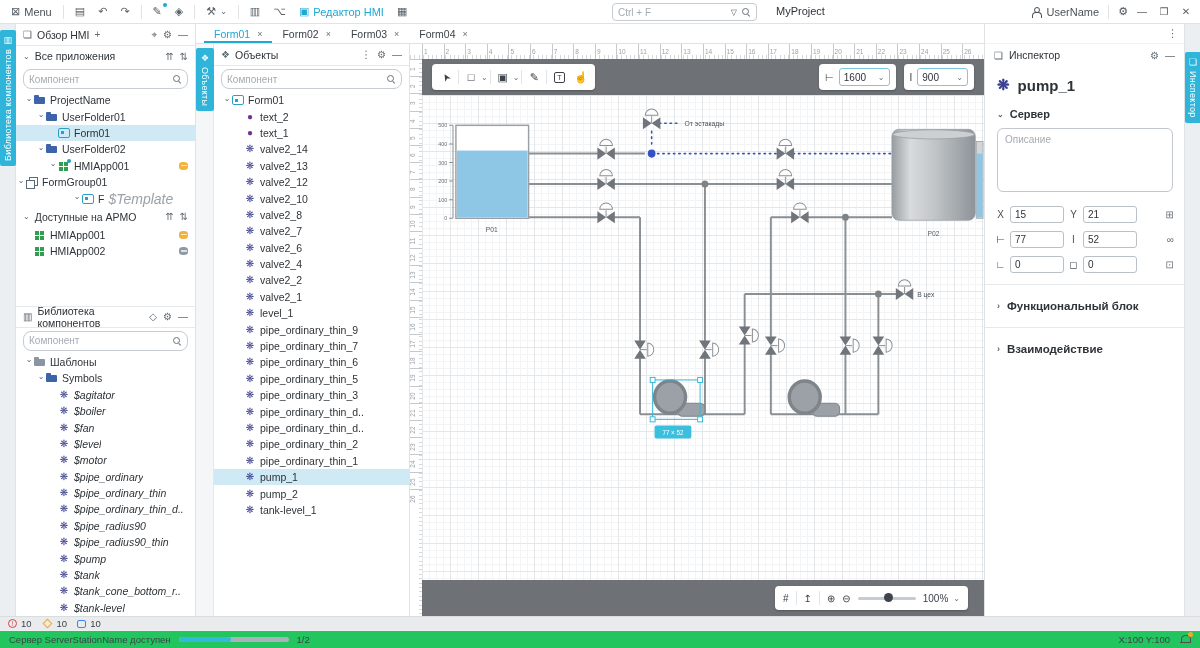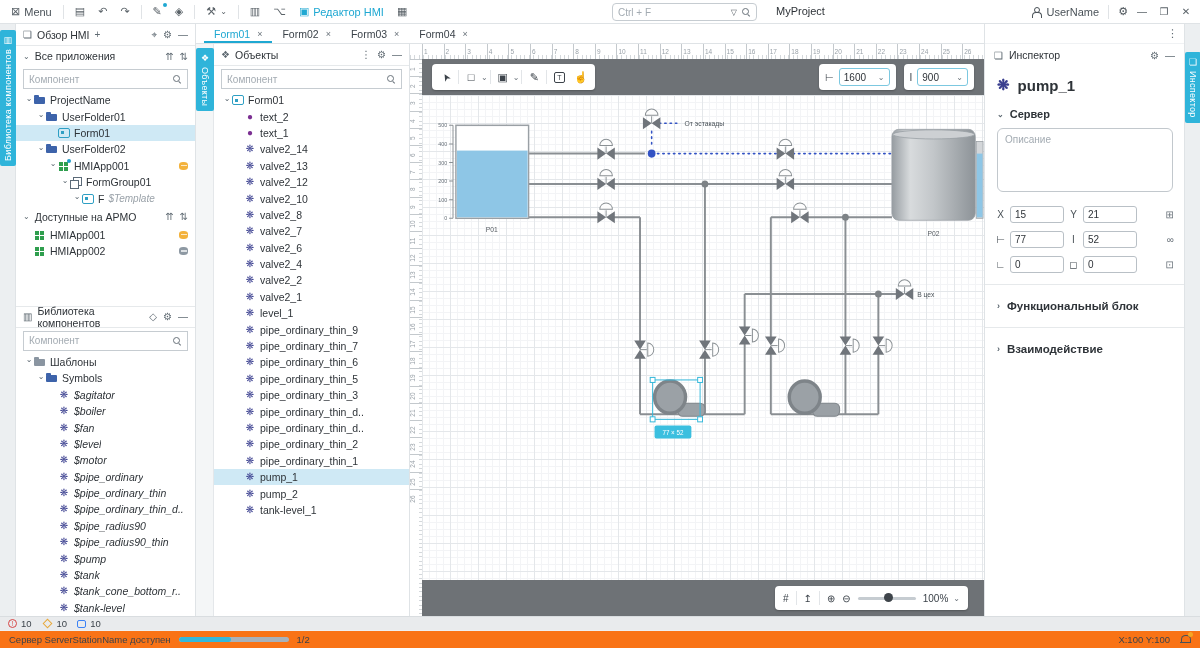--- a/index.html
+++ b/index.html
@@ -40,47 +40,47 @@
 .vtab.flip .vtxt{transform:rotate(180deg)}
 .lstrip .vtab{top:6px}
 .rstrip .vtab{top:28px}
 
 .left{width:180px;flex:none;border-right:1px solid #dfe3e6;display:flex;flex-direction:column;background:#fff;overflow:hidden}
 .phead{height:22px;flex:none;display:flex;align-items:center;gap:5px;padding:0 7px;border-bottom:1px solid #e6e9eb;color:#2e3338}
 .phead .g,.sechead .g{color:#5f6a72;font-size:10px}
 .phead .ttl{font-size:10.5px}
 .mini{margin-left:auto;display:flex;align-items:center;gap:6px;color:#5f6a72;font-size:10px}
 .sechead{height:20px;flex:none;display:flex;align-items:center;gap:5px;padding:0 7px;color:#2e3338;font-size:10.5px}
-.search{height:20px;flex:none;margin:3px 7px;border:1px solid #c6ccd1;border-radius:0;display:flex;align-items:center;padding:0 5px;gap:4px}
+.search{height:20px;flex:none;margin:3px 7px;border:1px solid #c6ccd1;border-radius:8px;display:flex;align-items:center;padding:0 5px;gap:4px}
 .search input{flex:1;min-width:0;border:0;outline:0;font-size:10px;font-family:inherit}
 .search input::placeholder{color:#a3abb2}
 .tree{flex:none}
 .row{height:16.4px;display:flex;align-items:center;font-size:10.5px;color:#2e3338;min-width:0;cursor:default}
 .row[data-selected]{background:#cfe9f5}
 .row[data-depth="0"]{padding-left:8px}
 .row[data-depth="1"]{padding-left:20px}
 .row[data-depth="2"]{padding-left:32px}
-.row[data-depth="3"]{padding-left:44px}
+.row[data-depth="3"]{}
 .row[data-depth="4"]{padding-left:56px}
 .chev{width:10px;flex:none;color:#5b6770;font-size:8px;text-align:center}
 .row[data-chev] .chev::before{content:"⌄";position:relative;top:-2px}
 .ic{width:12px;height:12px;flex:none;margin-right:4px;position:relative;display:inline-flex;align-items:center;justify-content:center}
 .row[data-icon^="folder"] .ic::before{content:"";position:absolute;left:0;top:3px;width:11px;height:7px;background:#3d63aa;border-radius:1px}
 .row[data-icon^="folder"] .ic::after{content:"";position:absolute;left:0;top:1px;width:5px;height:3px;background:#3d63aa;border-radius:1px}
 .row[data-icon="folder-gray"] .ic::before,.row[data-icon="folder-gray"] .ic::after{background:#8a95a1}
 .row[data-icon="form"] .ic::before{content:"";position:absolute;inset:1px 0;border:1.2px solid #2e9fc4;border-radius:2px}
 .row[data-icon="form"] .ic::after{content:"";position:absolute;left:3px;top:4.5px;width:3px;height:3px;background:#2e9fc4}
 .row[data-icon^="app"] .ic::before{content:"";position:absolute;left:1px;top:2px;width:4px;height:4px;background:#2f9e4e;box-shadow:5px 0 #2f9e4e,0 5px #2f9e4e,5px 5px #2f9e4e}
 .row[data-icon="app-dot"] .ic::after{content:"";position:absolute;right:-1px;top:-1px;width:4px;height:4px;border-radius:50%;background:#1f9cc9}
 .row[data-icon="formgroup"] .ic::before{content:"";position:absolute;left:3px;top:1px;width:7px;height:7px;border:1px solid #5b6a78}
 .row[data-icon="formgroup"] .ic::after{content:"";position:absolute;left:0;top:4px;width:7px;height:7px;border:1px solid #5b6a78;background:#fff}
 .row[data-icon="dot"] .ic::before{content:"●";color:#7b2f92;font-size:10px}
 .row[data-icon="flower"] .ic::before{content:"❋";color:#3a3f8f;font-size:10px;line-height:12px}
 .lbl{white-space:nowrap;overflow:hidden;text-overflow:ellipsis}
-.extra{margin-left:4px;font-size:10px;font-style:italic;color:#9aa2a9;white-space:nowrap}
+.extra{margin-left:4px;font-size:14px;font-style:italic;color:#9aa2a9;white-space:nowrap}
 .lib .row[data-icon="flower"] .lbl{font-style:italic}
 .badge{display:none;margin-left:auto;margin-right:7px;width:9px;height:10px;position:relative;flex:none}
 .badge[data-badge]{display:block}
 .badge::before{content:"";position:absolute;left:0;top:1px;width:9px;height:8px;border-radius:4px/3px;background:#8e99a3}
 .badge::after{content:"";position:absolute;left:1.5px;top:4px;width:6px;height:1.5px;background:#fff;opacity:.7}
 .badge[data-badge="db-yellow"]::before{background:#f3b23c}
 .spacer{flex:1}
 
 .center{flex:1;display:flex;flex-direction:column;min-width:0}
 .tabbar{height:20px;flex:none;display:flex;align-items:center;background:#fff;border-bottom:1px solid #dfe3e6;padding-left:8px}
@@ -140,21 +140,21 @@
 .sec-col{display:flex;align-items:center;gap:7px;padding:8px 12px;font-size:11.5px;font-weight:bold;color:#2e3338}
 .sec-col .g{font-size:9px;color:#5b6770}
 
 .statusstrip{height:14px;flex:none;background:#e9ebed;border-top:1px solid #d9dde0;display:flex;align-items:center;gap:4px;padding:0 8px;font-size:9.5px;color:#3c434a}
 .st-ic{display:inline-block;flex:none}
 .err-ic{width:9px;height:9px;border:1px solid #d64545;border-radius:50%;color:#d64545;font-size:6.5px;line-height:7px;text-align:center}
 .err-ic::before{content:"!"}
 .warn-ic{width:7px;height:7px;border:1px solid #e8a93c;transform:rotate(45deg);margin:0 2px}
 .msg-ic{width:9px;height:8px;border:1px solid #3b82f6;border-radius:2px}
 .stn{margin-right:6px}
-.bottombar{height:18px;flex:none;background:#f97316;display:flex;align-items:center;gap:8px;padding:0 9px;font-size:9.5px;color:#3c434a;border-top:1px solid #eef0f2}
+.bottombar{height:18px;flex:none;background:#22c55e;display:flex;align-items:center;gap:8px;padding:0 9px;font-size:9.5px;color:#3c434a;border-top:1px solid #eef0f2}
 .progress{width:110px;height:5px;border-radius:3px;background:#a9b2ba;overflow:hidden}
 .progress i{display:block;height:100%;width:48%;background:#35b8da;border-radius:3px}
 .bb-right{margin-left:auto;display:flex;align-items:center;gap:10px}
 .bell{position:relative;width:11px;height:11px;display:inline-block}
 .bell::before{content:"";position:absolute;left:1px;top:1px;width:8px;height:7px;border:1.1px solid #4a5258;border-bottom:0;border-radius:4.5px 4.5px 0 0}
 .bell::after{content:"";position:absolute;left:0;top:8px;width:11px;height:1.2px;background:#4a5258}
 .bell .dot{position:absolute;right:-2px;top:-2px;width:5px;height:5px;border-radius:50%;background:#f5a623}
 .g{font-style:normal}
 </style>
 </head>

